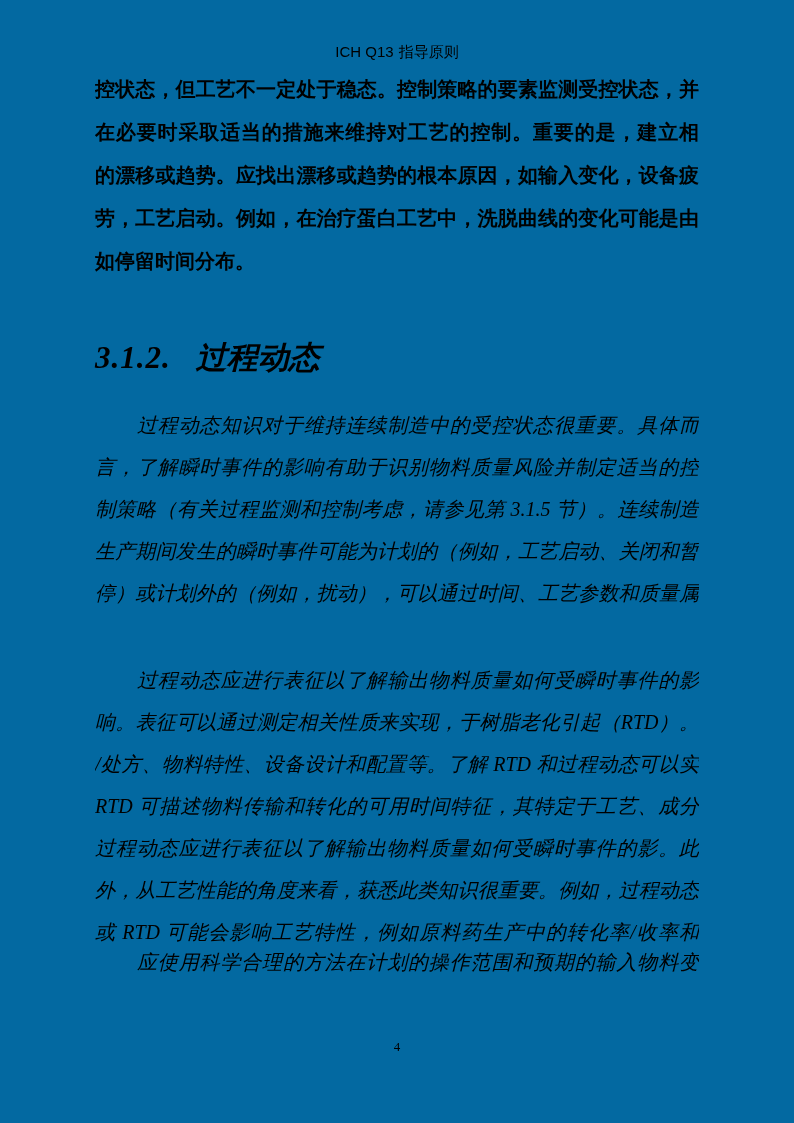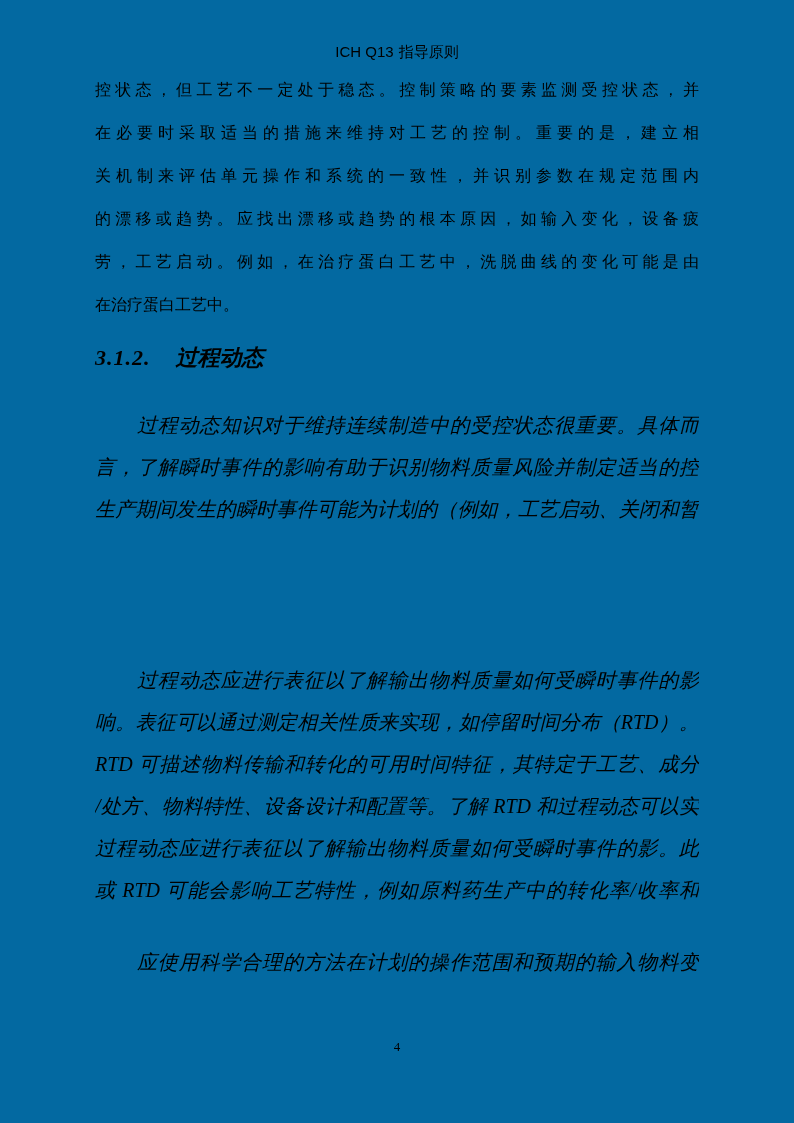--- a/index.html
+++ b/index.html
@@ -37,34 +37,34 @@
     width: 604px;
   }
   .para .line {
     text-align: justify;
     text-align-last: justify;
     text-justify: inter-character;
     box-sizing: border-box;
     overflow: hidden;
     white-space: nowrap;
   }
-  .lh43 .line { line-height: 43px; height: 43px; font-size: 16px; }
+  .lh43 .line { line-height: 43px; height: 43px; font-size: 20px; font-weight: bold; }
   .lh42 .line { line-height: 42px; height: 42px; font-size: 20px; font-style: italic; }
   .line.indent { padding-left: 42px; }
   .line.para-end { text-align-last: left; }
   .para1 { top: 68px; }
   .para2 { top: 404px; }
   .para3 { top: 659px; }
   .para4 { top: 941px; }
   .section-heading {
     position: absolute;
     left: 95px;
     top: 341px;
     width: 604px;
-    font-size: 22px;
+    font-size: 31px;
     line-height: 34px;
     font-weight: bold;
     font-style: italic;
     white-space: nowrap;
   }
   .section-heading .num {
     margin-right: 25px;
     letter-spacing: 1px;
   }
   .page-footer {
@@ -82,42 +82,44 @@
 
 <div class="page">
 
   <div class="running-header">
     <span class="latin">ICH Q13</span><span>指导原则</span>
   </div>
 
   <div class="para lh43 para1">
     <div class="line">控状态，但工艺不一定处于稳态。控制策略的要素监测受控状态，并</div>
     <div class="line">在必要时采取适当的措施来维持对工艺的控制。重要的是，建立相</div>
-    <div class="line">关机制来评估单元操作和系统的一致性，并识别参数在规定范围内</div>
     <div class="line">的漂移或趋势。应找出漂移或趋势的根本原因，如输入变化，设备疲</div>
     <div class="line">劳，工艺启动。例如，在治疗蛋白工艺中，洗脱曲线的变化可能是由</div>
-    <div class="line para-end">在治疗蛋白工艺中。</div>
+    <div class="line para-end">如停留时间分布。</div>
   </div>
 
   <div class="section-heading">
     <span class="num">3.1.2.</span><span>过程动态</span>
   </div>
 
   <div class="para lh42 para2">
     <div class="line indent">过程动态知识对于维持连续制造中的受控状态很重要。具体而</div>
     <div class="line">言，了解瞬时事件的影响有助于识别物料质量风险并制定适当的控</div>
+    <div class="line">制策略（有关过程监测和控制考虑，请参见第 3.1.5 节）。连续制造</div>
     <div class="line">生产期间发生的瞬时事件可能为计划的（例如，工艺启动、关闭和暂</div>
+    <div class="line">停）或计划外的（例如，扰动），可以通过时间、工艺参数和质量属</div>
   </div>
 
   <div class="para lh42 para3">
     <div class="line indent">过程动态应进行表征以了解输出物料质量如何受瞬时事件的影</div>
-    <div class="line">响。表征可以通过测定相关性质来实现，如停留时间分布（RTD）。</div>
+    <div class="line">响。表征可以通过测定相关性质来实现，于树脂老化引起（RTD）。</div>
+    <div class="line">/处方、物料特性、设备设计和配置等。了解 RTD 和过程动态可以实</div>
     <div class="line">RTD 可描述物料传输和转化的可用时间特征，其特定于工艺、成分</div>
-    <div class="line">/处方、物料特性、设备设计和配置等。了解 RTD 和过程动态可以实</div>
     <div class="line">过程动态应进行表征以了解输出物料质量如何受瞬时事件的影。此</div>
+    <div class="line">外，从工艺性能的角度来看，获悉此类知识很重要。例如，过程动态</div>
     <div class="line">或 RTD 可能会影响工艺特性，例如原料药生产中的转化率/收率和</div>
   </div>
 
   <div class="para lh42 para4">
     <div class="line indent">应使用科学合理的方法在计划的操作范围和预期的输入物料变</div>
   </div>
 
   <div class="page-footer">
     <span>4</span>
   </div>

